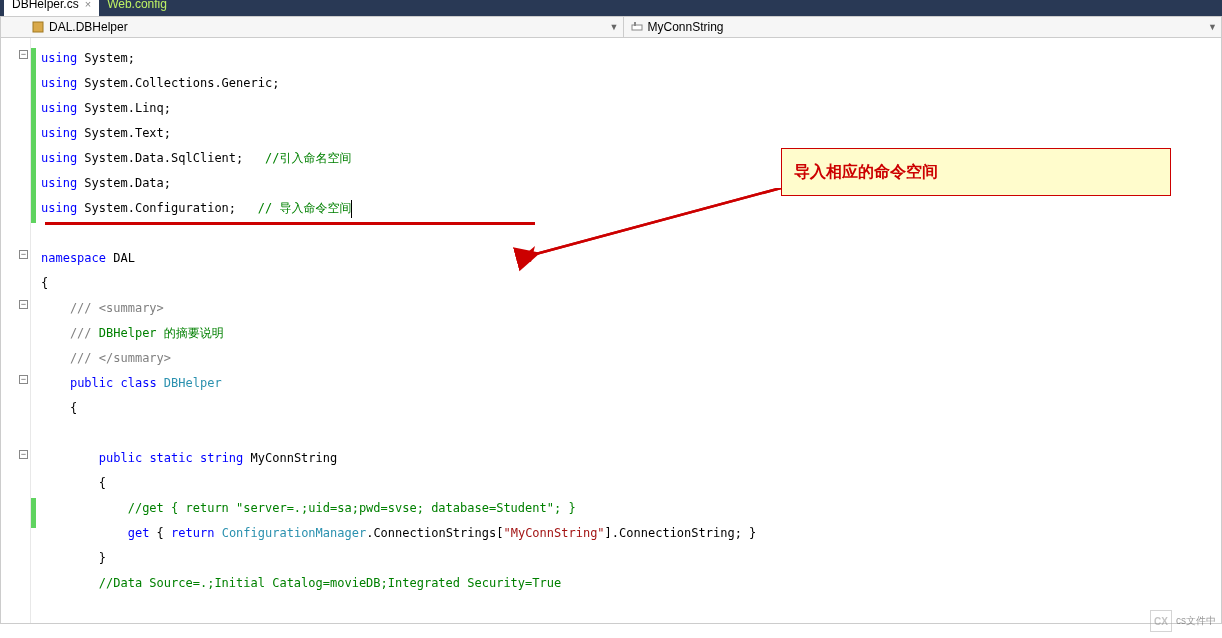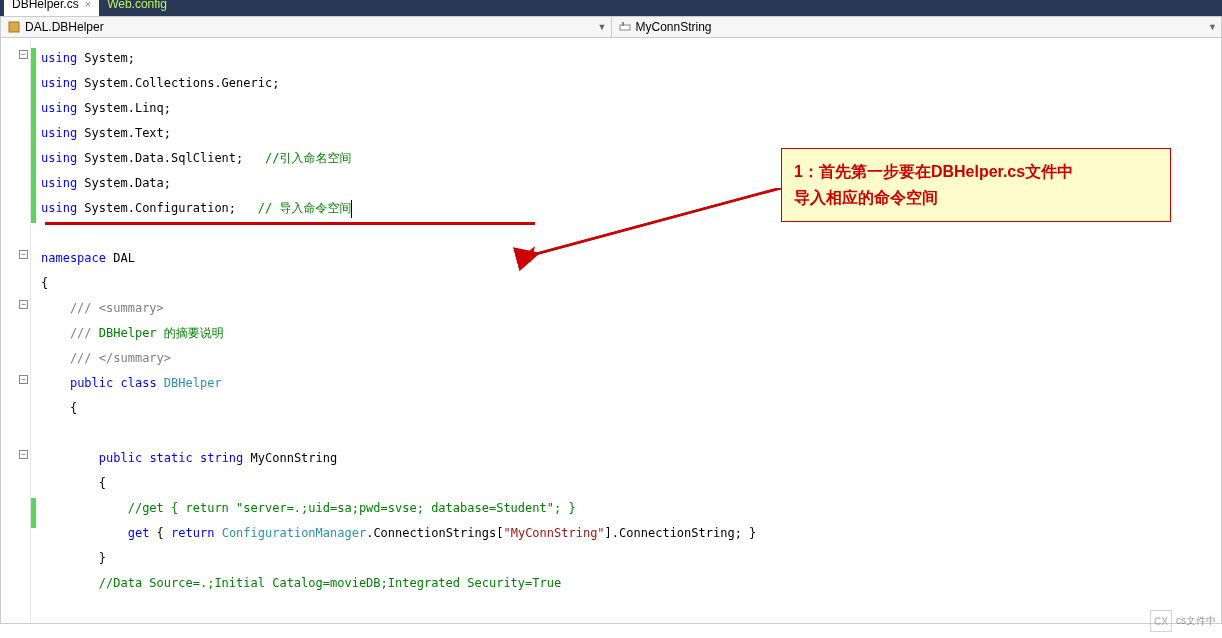--- a/index.html
+++ b/index.html
@@ -5,21 +5,21 @@
 * { margin: 0; padding: 0; box-sizing: border-box; }
 body { font-family: "Microsoft YaHei", "SimSun", Arial, sans-serif; font-size: 13px; background: #fff; width: 1222px; height: 638px; overflow: hidden; position: relative; }
 
 
 .tabbar { background: #293955; height: 16px; display: flex; align-items: flex-end; padding-left: 4px; }
 .tab { height: 24px; display: flex; align-items: center; padding: 0 8px; color: #bef264; font-size: 12px; cursor: pointer; }
 .tab.active { background: #fff; color: #000; }
 .tab .close { margin-left: 6px; font-size: 11px; color: #888; }
 
 
-.breadcrumb { height: 22px; border: 1px solid #ccc; display: flex; background: #f6f6f6; font-size: 12px; }
+.breadcrumb { height: 22px; border: 1px solid #ccc; display: flex; background: #f6f6f6; font-size: 12px; padding-left: 24px; }
 .breadcrumb .half { flex: 1; display: flex; align-items: center; padding: 0 6px; border-right: 1px solid #ccc; position: relative; }
 .breadcrumb .half:last-child { border-right: none; }
 .breadcrumb .dd { position: absolute; right: 4px; font-size: 9px; color: #666; }
 .bc-icon { width: 14px; height: 14px; margin-right: 4px; display: inline-flex; align-items: center; justify-content: center; }
 
 
 .editor { position: relative; height: 586px; border: 1px solid #ccc; border-top: none; display: flex; }
 .gutter { width: 30px; background: #fff; border-right: 1px solid #e8e8e8; position: relative; }
 .changebar { position: absolute; left: 30px; width: 5px; top: 0; bottom: 0; }
 .cb-green { position: absolute; left: 0; width: 5px; background: #5fd35f; }
@@ -117,21 +117,20 @@
 <span>        </span><span class="kw">public</span><span class="kw"> static</span><span class="kw"> string</span><span> MyConnString</span>
 <span>        {</span>
 <span class="comment">            //get { return "server=.;uid=sa;pwd=svse; database=Student"; }</span>
 <span>            </span><span class="kw">get</span><span> { </span><span class="kw">return</span><span> </span><span class="type">ConfigurationManager</span><span>.ConnectionStrings[</span><span class="str">"MyConnString"</span><span>].ConnectionString; }</span>
 <span>        }</span>
 <span class="comment">        //Data Source=.;Initial Catalog=movieDB;Integrated Security=True</span></div>
 
   <div class="redline" style="left:44px; top:184px; width:490px;"></div>
 
   <div class="callout">
-    <div>1：首先第一步要在DBHelper.cs文件中</div>
     <div>导入相应的命令空间</div>
   </div>
 
   <svg class="arrow" width="300" height="90">
     <defs>
       <marker id="ah" markerWidth="12" markerHeight="12" refX="2" refY="5" orient="auto">
         <path d="M0,0 L10,5 L0,10 Z" fill="#c00"></path>
       </marker>
     </defs>
     <line x1="280" y1="0" x2="20" y2="70" stroke="#c00" stroke-width="2.5" marker-start="url(#ah)" transform="rotate(180 150 35)"></line>

